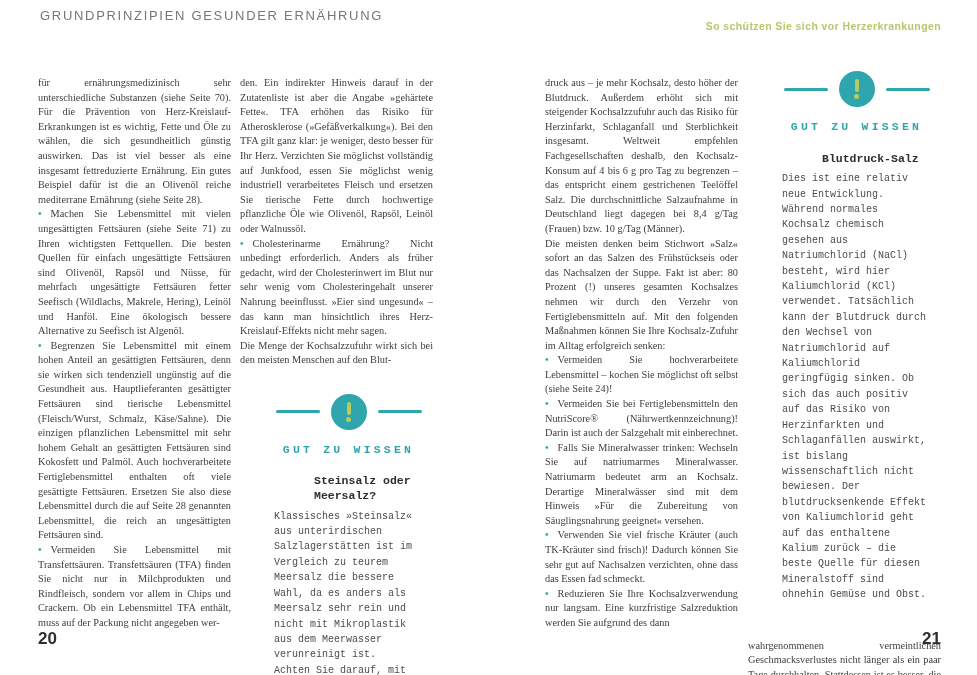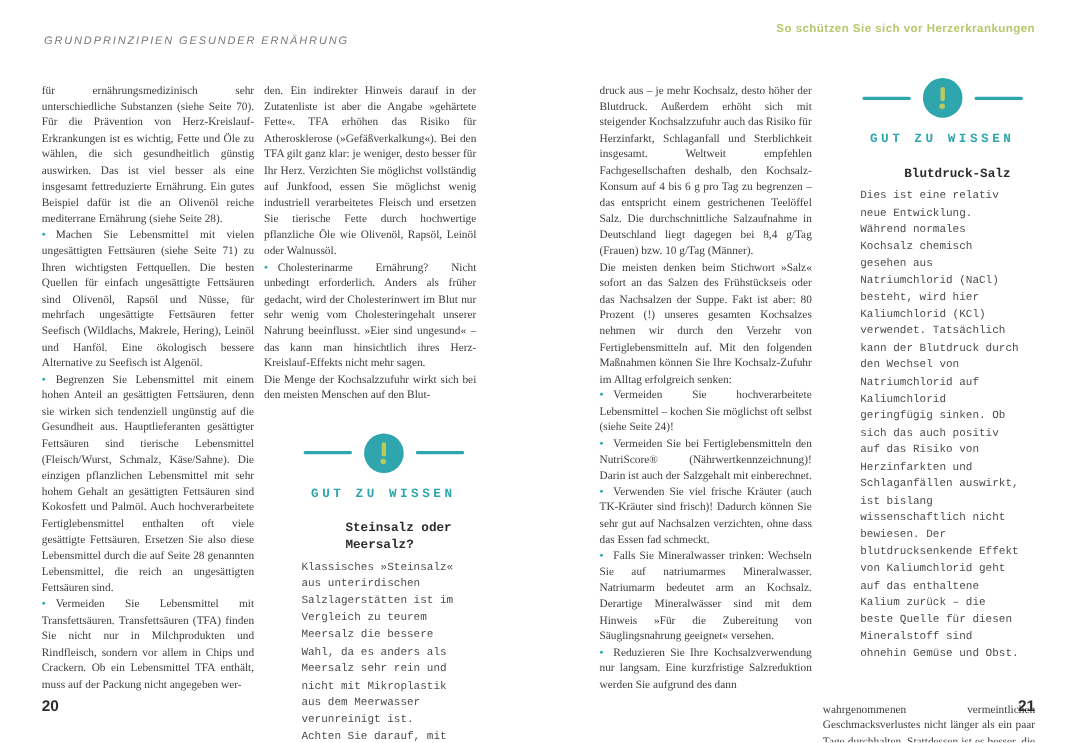--- a/index.html
+++ b/index.html
@@ -1,19 +1,19 @@
 <!DOCTYPE html>
 <html lang="de"><head>
 <meta charset="utf-8">
 <style>
   html,body{margin:0;padding:0;background:#ffffff;}
   .page{position:relative;width:977px;height:675px;background:#ffffff;overflow:hidden;
         font-family:"Liberation Serif","DejaVu Serif",serif;color:#3d3d3d;}
-  .runhead-left{position:absolute;left:40px;top:32px;font-family:"Liberation Sans","DejaVu Sans",sans-serif;
-        font-size:10px;letter-spacing:1.7px;color:#767676;font-style:italic;}
+  .runhead-left{position:absolute;left:40px;top:8px;font-family:"Liberation Sans","DejaVu Sans",sans-serif;
+        font-size:13px;letter-spacing:1.7px;color:#767676;}
   .runhead-right{position:absolute;right:36px;top:20px;font-family:"Liberation Sans","DejaVu Sans",sans-serif;
         font-size:10.5px;font-weight:bold;letter-spacing:.4px;color:#b5c86c;}
   .col{position:absolute;top:76px;width:193px;font-size:10.3px;line-height:14.6px;
         text-align:justify;hyphens:auto;-webkit-hyphens:auto;}
   .col1{left:38px;} .col2{left:240px;} .col3{left:545px;} .col4{left:748px;top:71px;}
   p.para{margin:0;}
   p.h{font-weight:bold;margin-top:14.6px;text-align:left;}
   .dot{color:#2fa6ad;font-weight:bold;margin-right:9px;}
   .infobox{margin:26px 10px 0 34px;font-family:Liberation Mono, monospace;text-align:left;
         hyphens:none;-webkit-hyphens:none;}
@@ -23,21 +23,21 @@
   .ib-circle{width:36px;height:36px;border-radius:50%;background:#2fa6ad;
         display:flex;flex-direction:column;align-items:center;justify-content:center;flex:0 0 auto;}
   .ib-exbar{width:4px;height:13px;background:#bacb5e;border-radius:2px;}
   .ib-exdot{width:5px;height:5px;background:#bacb5e;border-radius:50%;margin-top:2.5px;}
   .ib-label{margin-top:13px;text-align:center;color:#2fa6ad;font-weight:bold;
         font-size:11.5px;letter-spacing:3.2px;}
   .ib-title{margin-top:17px;font-weight:bold;font-size:11.5px;color:#2d2d2d;margin-left:40px;}
   .ib-text{margin:5px 0 0;font-size:10px;line-height:15.4px;color:#4c4c4c;}
   .ib-text + .ib-text{margin-top:0;}
   .pagenum{position:absolute;bottom:26px;font-family:"Liberation Sans","DejaVu Sans",sans-serif;
-        font-weight:bold;font-size:14px;color:#2e2e2e;text-align:center;}
+        font-weight:bold;font-size:17px;color:#2e2e2e;text-align:center;}
   .pagenum-left{left:38px;} .pagenum-right{right:36px;}
 </style>
 </head>
 <body>
 
 <div class="page">
 
   <div class="runhead-left">GRUNDPRINZIPIEN GESUNDER ERNÄHRUNG</div>
   <div class="runhead-right">So schützen Sie sich vor Herzerkrankungen</div>
 
@@ -67,22 +67,22 @@
       <p class="ib-text">Klassisches »Steinsalz« aus unterirdischen Salzlagerstätten ist im Vergleich zu teurem Meersalz die bessere Wahl, da es anders als Meersalz sehr rein und nicht mit Mikroplastik aus dem Meerwasser verunreinigt ist.</p>
       <p class="ib-text">Achten Sie darauf, mit Jod angereichertes Salz zu verwenden!</p>
     </div>
   </div>
 
   <div class="col col3">
     <p class="para">druck aus – je mehr Kochsalz, desto höher der Blutdruck. Außerdem erhöht sich mit steigender Kochsalzzufuhr auch das Risiko für Herzinfarkt, Schlaganfall und Sterblichkeit insgesamt. Weltweit empfehlen Fachgesellschaften deshalb, den Kochsalz-Konsum auf 4 bis 6 g pro Tag zu begrenzen – das entspricht einem gestrichenen Teelöffel Salz. Die durchschnittliche Salzaufnahme in Deutschland liegt dagegen bei 8,4 g/Tag (Frauen) bzw. 10 g/Tag (Männer).</p>
     <p class="para">Die meisten denken beim Stichwort »Salz« sofort an das Salzen des Frühstückseis oder das Nachsalzen der Suppe. Fakt ist aber: 80 Prozent (!) unseres gesamten Kochsalzes nehmen wir durch den Verzehr von Fertiglebensmitteln auf. Mit den folgenden Maßnahmen können Sie Ihre Kochsalz-Zufuhr im Alltag erfolgreich senken:</p>
     <p class="para"><span class="dot">•</span><span>Vermeiden Sie hochverarbeitete Lebensmittel – kochen Sie möglichst oft selbst (siehe Seite 24)!</span></p>
     <p class="para"><span class="dot">•</span><span>Vermeiden Sie bei Fertiglebensmitteln den NutriScore® (Nährwertkennzeichnung)! Darin ist auch der Salzgehalt mit einberechnet.</span></p>
+    <p class="para"><span class="dot">•</span><span>Falls Sie Mineralwasser trinken: Wechseln Sie auf natriumarmes Mineralwasser. Natriumarm bedeutet arm an Kochsalz. Derartige Mineralwässer sind mit dem Hinweis »Für die Zubereitung von Säuglingsnahrung geeignet« versehen.</span></p>
     <p class="para"><span class="dot">•</span><span>Verwenden Sie viel frische Kräuter (auch TK-Kräuter sind frisch)! Dadurch können Sie sehr gut auf Nachsalzen verzichten, ohne dass das Essen fad schmeckt.</span></p>
-    <p class="para"><span class="dot">•</span><span>Falls Sie Mineralwasser trinken: Wechseln Sie auf natriumarmes Mineralwasser. Natriumarm bedeutet arm an Kochsalz. Derartige Mineralwässer sind mit dem Hinweis »Für die Zubereitung von Säuglingsnahrung geeignet« versehen.</span></p>
     <p class="para"><span class="dot">•</span><span>Reduzieren Sie Ihre Kochsalzverwendung nur langsam. Eine kurzfristige Salzreduktion werden Sie aufgrund des dann</span></p>
   </div>
 
   <div class="col col4">
     <div class="infobox">
       <div class="ib-iconrow">
         <span class="ib-line"></span>
         <span class="ib-circle">
           <span class="ib-exbar"></span>
           <span class="ib-exdot"></span>

